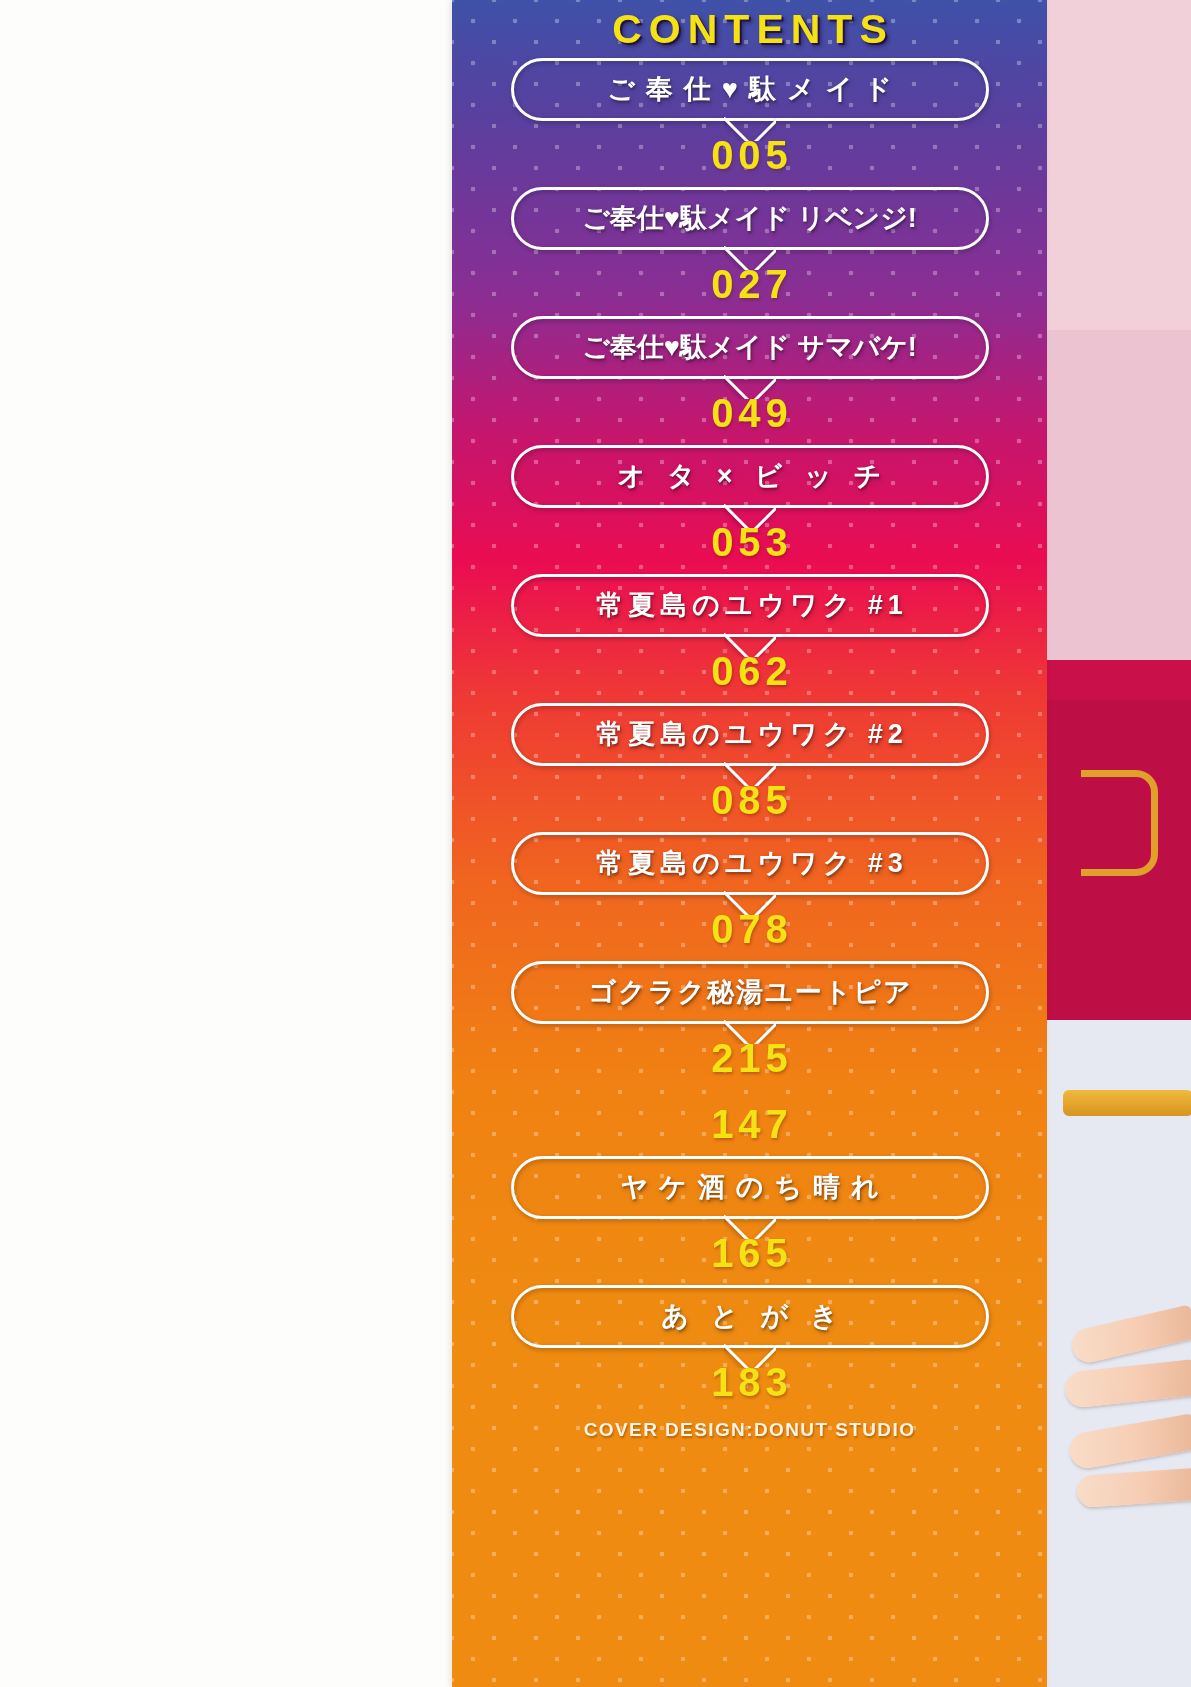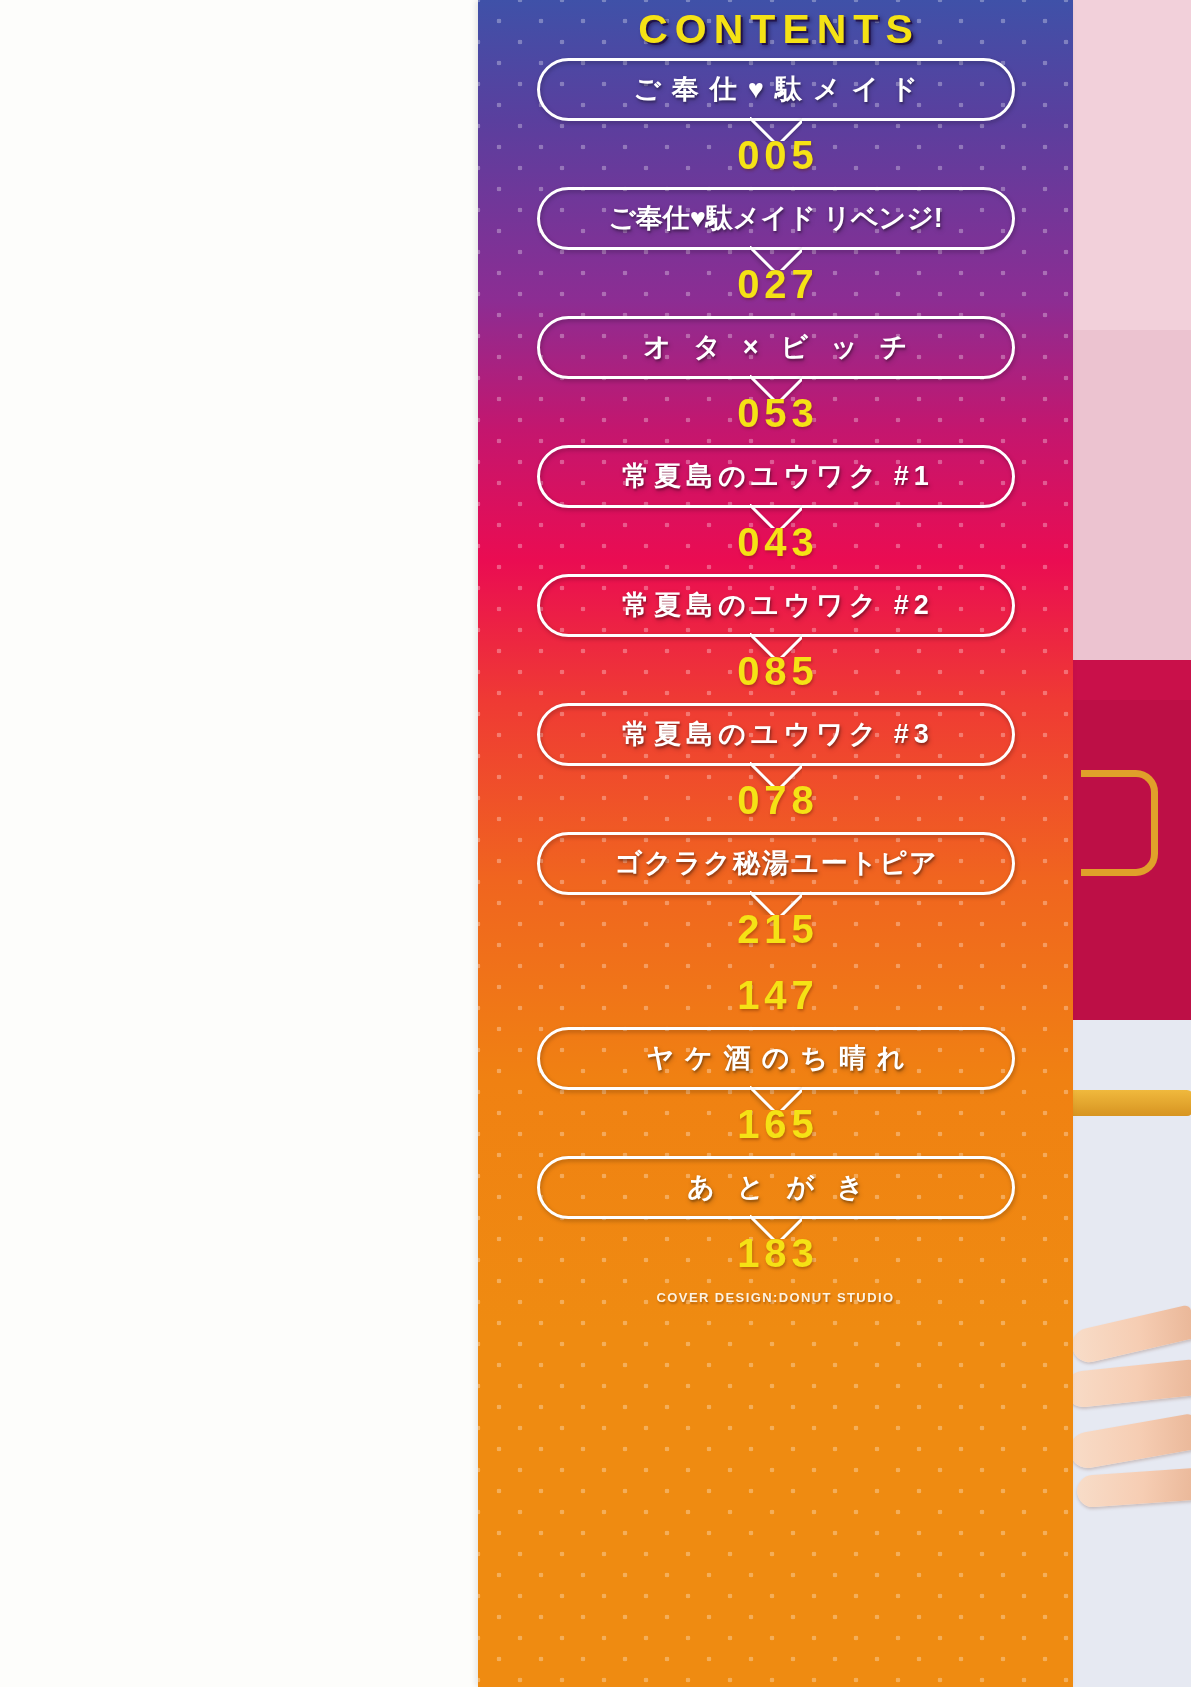--- a/index.html
+++ b/index.html
@@ -47,21 +47,21 @@
     box-shadow:0 2px 3px rgba(120,70,50,.25);
   }
   .art-strip .f1{left:28px;top:1318px;width:124px;height:34px;transform:rotate(-13deg);}
   .art-strip .f2{left:22px;top:1366px;width:132px;height:36px;transform:rotate(-6deg);}
   .art-strip .f3{left:26px;top:1424px;width:128px;height:36px;transform:rotate(-10deg);}
   .art-strip .f4{left:34px;top:1472px;width:120px;height:32px;transform:rotate(-4deg);}
 
   
   .toc-panel{
     position:absolute;
-    left:478px;top:0;width:595px;height:1687px;
+    left:452px;top:0;width:595px;height:1687px;
     overflow:hidden;
     box-shadow:-2px 0 6px rgba(0,0,0,.10);
   }
   .toc-gradient{
     position:absolute;inset:0;
     background:linear-gradient(to bottom,
       #3f51a8 0px,
       #5a3f9e 120px,
       #8c2d93 300px,
       #c4166e 430px,
@@ -172,21 +172,21 @@
     padding-left:5px;
     margin-top:14px;
     margin-bottom:12px;
     line-height:1;
     text-shadow:1px 2px 3px rgba(90,30,0,.35);
   }
 
   
   .credit{
     margin-top:6px;
-    font-size:13px;
+    font-size:19px;
     font-weight:bold;
     letter-spacing:1.4px;
     color:#fdf3e2;
     text-shadow:1px 2px 2px rgba(120,55,0,.45);
     line-height:1;
   }
 </style>
 </head>
 <body>
 
@@ -225,36 +225,46 @@
                 <span class="pill-label compact">ご奉仕♥駄メイド リベンジ!</span>
               </div>
               <div class="notch-mask"></div>
               <div class="notch"></div>
             </div>
             <div class="page-num">027</div>
           </div>
           <div class="entry">
             <div class="pill-wrap">
               <div class="pill">
+                <span class="pill-label compact">ご奉仕♥駄メイド サマバケ!</span>
+              </div>
+              <div class="notch-mask"></div>
+              <div class="notch"></div>
+            </div>
+            <div class="page-num">049</div>
+          </div>
+          <div class="entry">
+            <div class="pill-wrap">
+              <div class="pill">
                 <span class="pill-label tracked-xl">オタ×ビッチ</span>
               </div>
               <div class="notch-mask"></div>
               <div class="notch"></div>
             </div>
             <div class="page-num">053</div>
           </div>
           <div class="entry">
             <div class="pill-wrap">
               <div class="pill">
                 <span class="pill-label tracked-s">常夏島のユウワク #1</span>
               </div>
               <div class="notch-mask"></div>
               <div class="notch"></div>
             </div>
-            <div class="page-num">043</div>
+            <div class="page-num">062</div>
           </div>
           <div class="entry">
             <div class="pill-wrap">
               <div class="pill">
                 <span class="pill-label tracked-s">常夏島のユウワク #2</span>
               </div>
               <div class="notch-mask"></div>
               <div class="notch"></div>
             </div>
             <div class="page-num">085</div>

